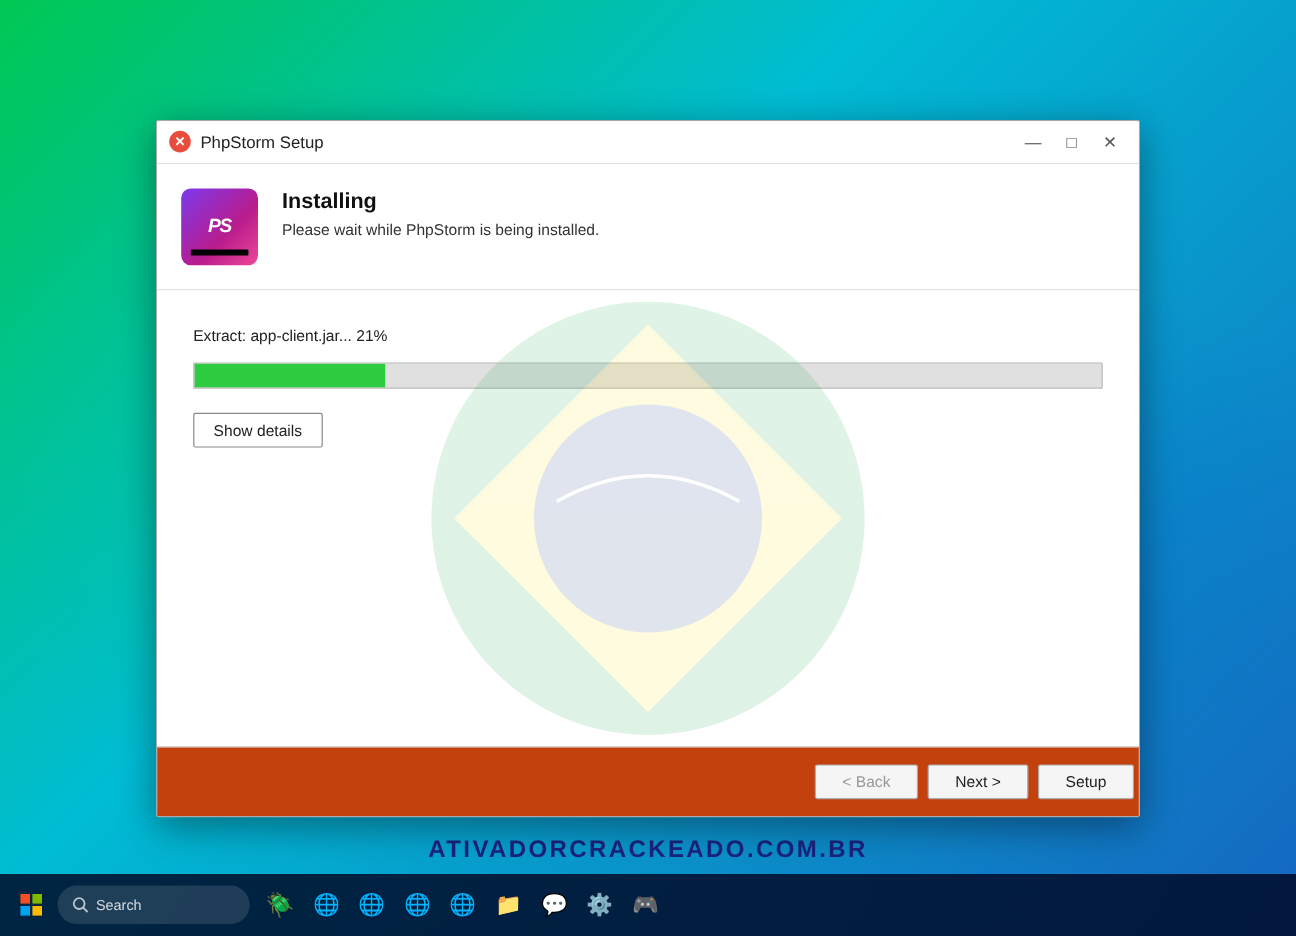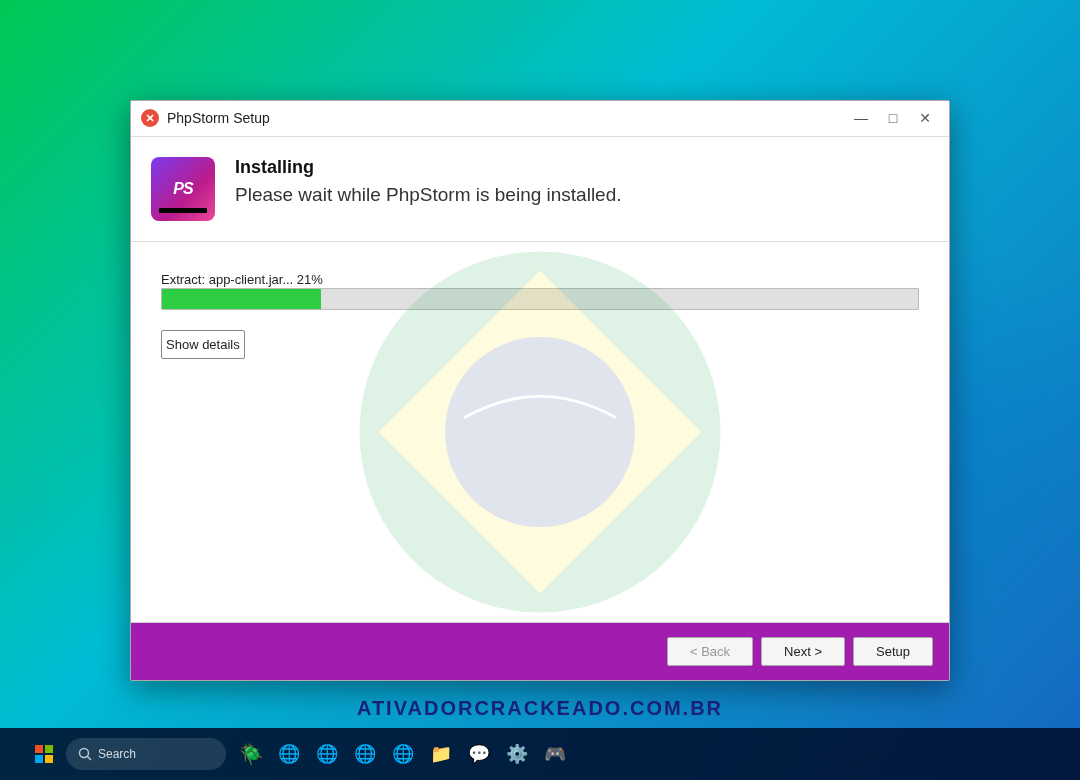--- a/index.html
+++ b/index.html
@@ -106,21 +106,21 @@
     .header-text {
       flex: 1;
     }
     .header-title {
       font-size: 18px;
       font-weight: bold;
       color: #111;
       margin-bottom: 6px;
     }
     .header-subtitle {
-      font-size: 19px;
+      font-size: 13px;
       color: #333;
     }
 
     
     .installer-body {
       padding: 30px 30px 20px 30px;
       background: white;
       min-height: 380px;
       position: relative;
       overflow: hidden;
@@ -134,55 +134,55 @@
       transform: translate(-50%, -50%);
       width: 380px;
       height: 380px;
       opacity: 0.12;
       pointer-events: none;
     }
 
     .progress-label {
       font-size: 13px;
       color: #222;
-      margin-bottom: 1px;
+      margin-bottom: 15px;
       font-weight: 500;
     }
 
     .progress-track {
       width: 100%;
       height: 22px;
       background: #e0e0e0;
       border: 1px solid #bbb;
       border-radius: 1px;
       overflow: hidden;
       margin-bottom: 20px;
     }
     .progress-fill {
       height: 100%;
       background: #2ecc40;
       width: 21%;
       transition: width 0.3s;
     }
 
     .show-details-btn {
-      padding: 6px 4px;
+      padding: 6px 16px;
       background: white;
       border: 1px solid #888;
       font-size: 13px;
       cursor: pointer;
       color: #222;
       border-radius: 2px;
     }
 
     
     .installer-footer {
-      background: #a21caf;
+      background: #c2410c;
       border-top: 1px solid #ccc;
-      padding: 14px 16px;
+      padding: 14px 4px;
       display: flex;
       justify-content: flex-end;
       gap: 8px;
     }
     .footer-btn {
       padding: 6px 22px;
       font-size: 13px;
       cursor: pointer;
       border: 1px solid #aaa;
       background: #f5f5f5;
@@ -199,21 +199,21 @@
     .taskbar {
       position: absolute;
       bottom: 0;
       left: 0;
       right: 0;
       height: 52px;
       background: rgba(0,10,40,0.85);
       backdrop-filter: blur(20px);
       display: flex;
       align-items: center;
-      padding: 0 26px;
+      padding: 0 8px;
       gap: 4px;
       z-index: 20;
     }
     .taskbar-start {
       width: 36px;
       height: 36px;
       display: flex;
       align-items: center;
       justify-content: center;
       border-radius: 4px;

